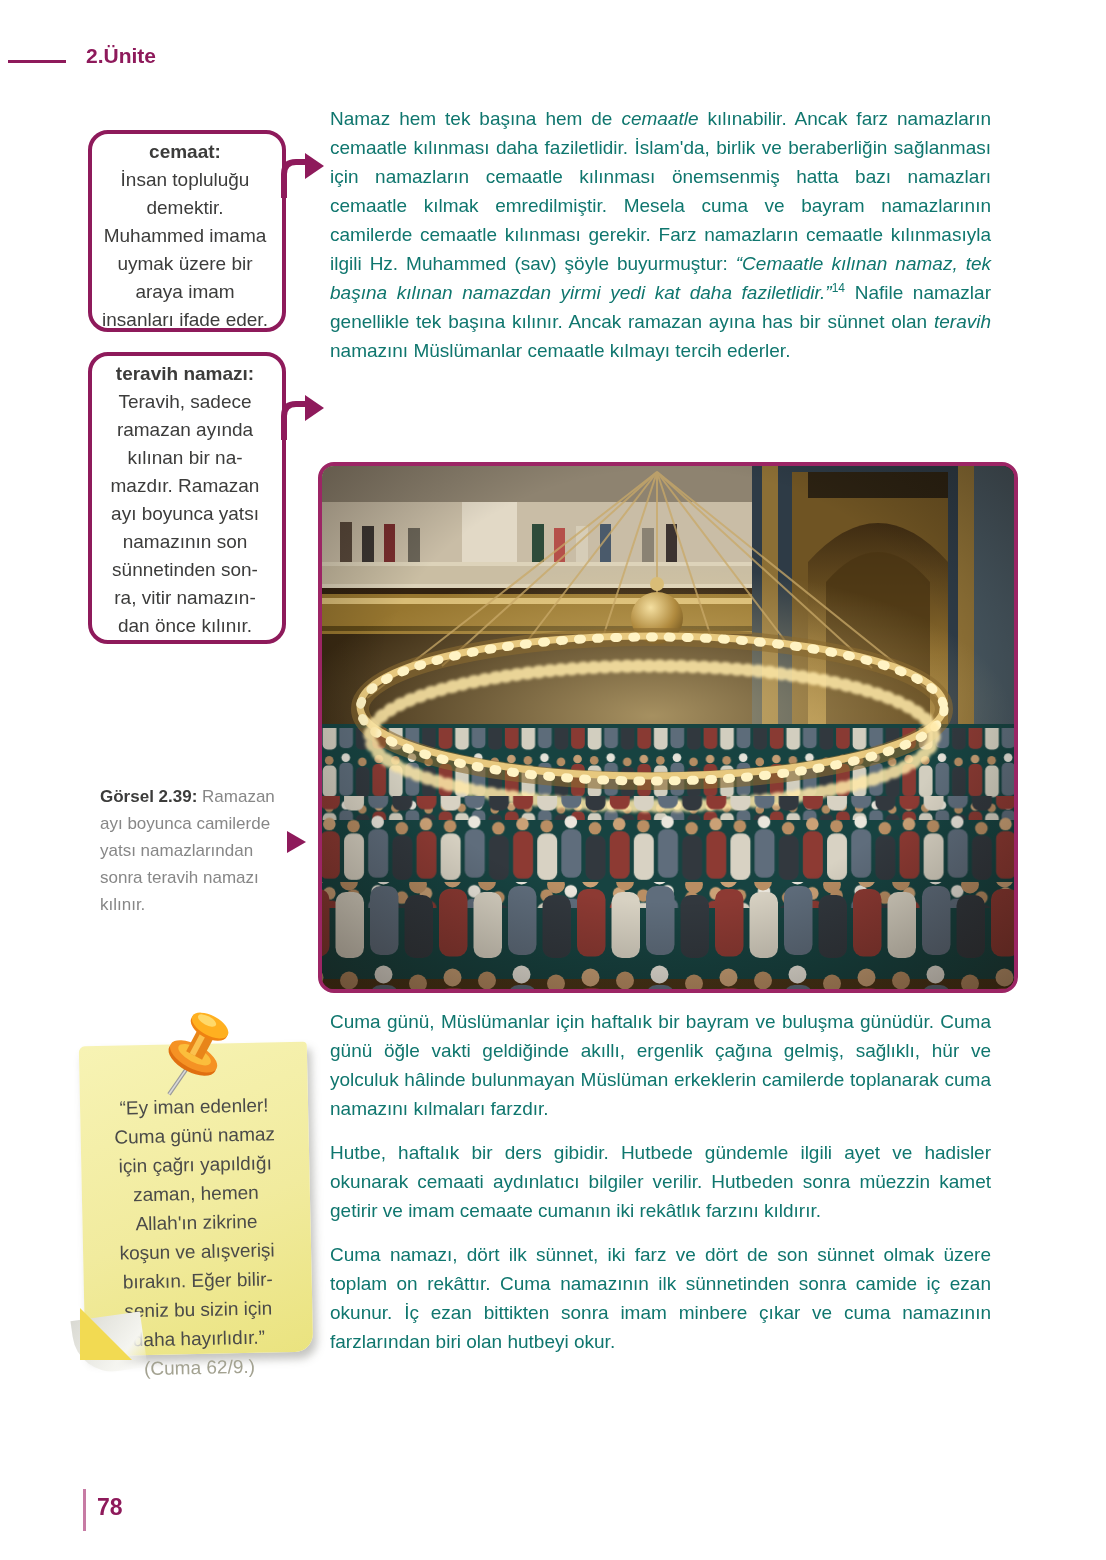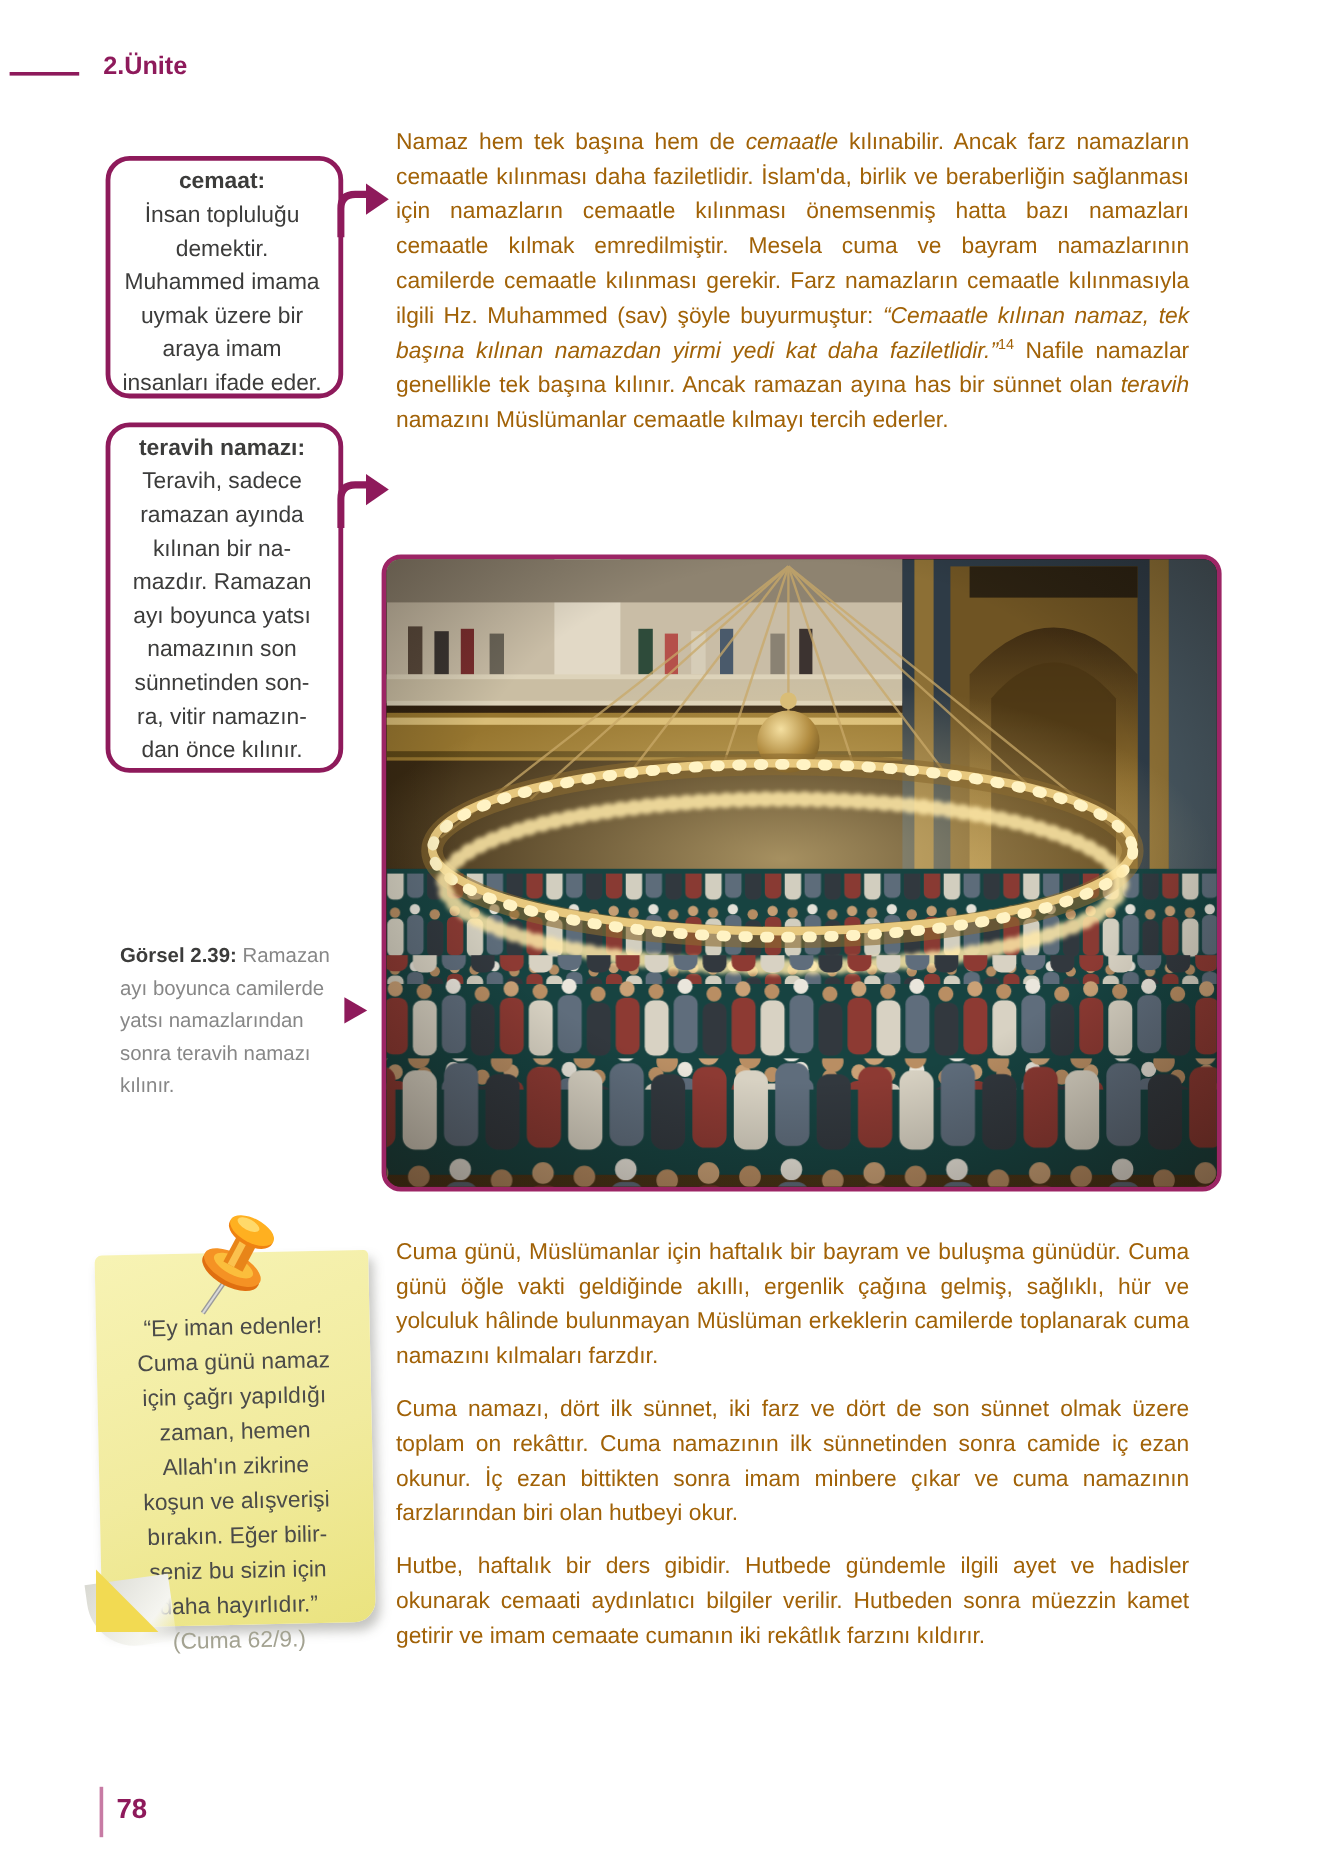--- a/index.html
+++ b/index.html
@@ -7,24 +7,24 @@
     width:1106px;height:1560px;position:relative;background:#ffffff;
     font-family:"Liberation Sans","DejaVu Sans",sans-serif;
     color:#3c3c3b;overflow:hidden;
   }
   
   .unit-rule{position:absolute;left:8px;top:60px;width:58px;height:3px;background:#8e1a5b;}
   .unit-label{position:absolute;left:86px;top:44px;font-size:21px;font-weight:bold;color:#8e1a5b;}
   
   .main-top{position:absolute;left:330px;top:104px;width:661px;}
   .page-title{font-size:26px;font-weight:bold;color:#8e1a5b;margin:0 0 14px 0;letter-spacing:.2px;}
-  .body-par{font-size:19px;line-height:29px;text-align:justify;margin:0 0 15px 0;color:#a16207;}
+  .body-par{font-size:19px;line-height:29px;text-align:justify;margin:0 0 15px 0;color:#0f766e;}
   .body-par i{font-style:italic;}
   .body-par sup{font-size:12px;line-height:0;}
-  .main-bottom{position:absolute;left:330px;top:1007px;width:661px;margin-top:22px;}
+  .main-bottom{position:absolute;left:330px;top:1007px;width:661px;}
   
   .defbox{position:absolute;left:88px;width:198px;border:4px solid #8e1a5b;border-radius:20px;
     padding:4px 6px 8px 2px;text-align:center;font-size:19px;line-height:28px;color:#3c3c3b;box-sizing:border-box;}
   .defbox .term{font-weight:bold;}
   .defbox-1{top:130px;height:202px;}
   .defbox-2{top:352px;height:292px;}
   .box-arrow{position:absolute;pointer-events:none;}
   .box-arrow-1{left:189px;top:-6px;}
   .box-arrow-2{left:189px;top:14px;}
   
@@ -242,18 +242,18 @@
       <rect x="55" y="26" width="6" height="28" fill="#fbc14e"></rect>
       <ellipse cx="60" cy="22" rx="20" ry="11" fill="#ef8211"></ellipse>
       <ellipse cx="60" cy="20" rx="20" ry="10" fill="#ffb020"></ellipse>
       <ellipse cx="55" cy="17" rx="10" ry="4.5" fill="#ffd96a"></ellipse>
     </g>
   </svg>
 </div>
 
 <div class="main-bottom">
   <p class="body-par">Cuma günü, Müslümanlar için haftalık bir bayram ve buluşma günüdür. Cuma günü öğle vakti geldiğinde akıllı, ergenlik çağına gelmiş, sağlıklı, hür ve yolculuk hâlinde bulunmayan Müslüman erkeklerin camilerde toplanarak cuma namazını kılmaları farzdır.</p>
+  <p class="body-par">Hutbe, haftalık bir ders gibidir. Hutbede gündemle ilgili ayet ve hadisler okunarak cemaati aydınlatıcı bilgiler verilir. Hutbeden sonra müezzin kamet getirir ve imam cemaate cumanın iki rekâtlık farzını kıldırır.</p>
   <p class="body-par">Cuma namazı, dört ilk sünnet, iki farz ve dört de son sünnet olmak üzere toplam on rekâttır. Cuma namazının ilk sünnetinden sonra camide iç ezan okunur. İç ezan bittikten sonra imam minbere çıkar ve cuma namazının farzlarından biri olan hutbeyi okur.</p>
-  <p class="body-par">Hutbe, haftalık bir ders gibidir. Hutbede gündemle ilgili ayet ve hadisler okunarak cemaati aydınlatıcı bilgiler verilir. Hutbeden sonra müezzin kamet getirir ve imam cemaate cumanın iki rekâtlık farzını kıldırır.</p>
 </div>
 
 <div class="pagenum-rule"></div>
 <div class="pagenum">78</div>
 
 </body></html>

